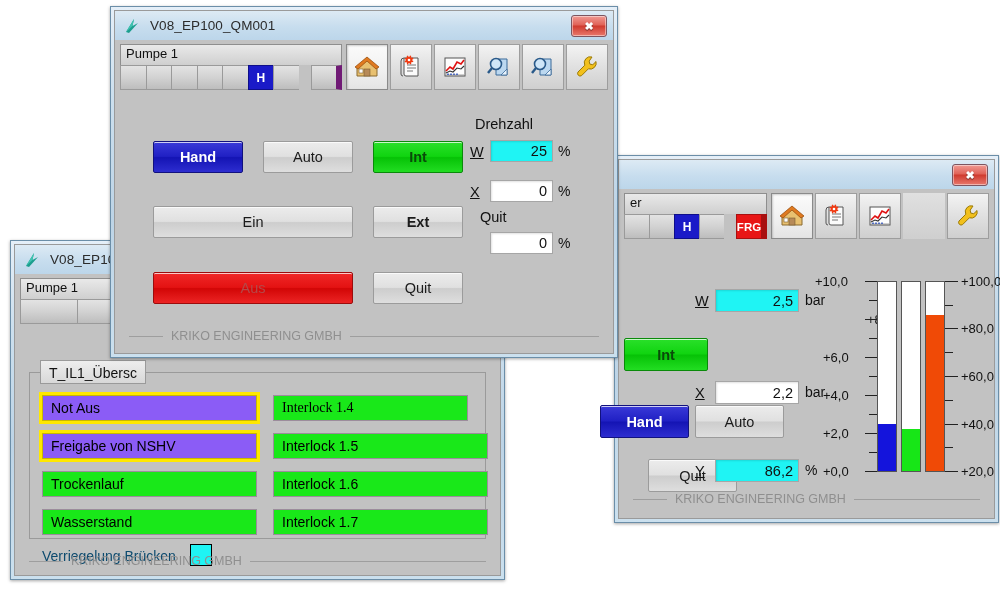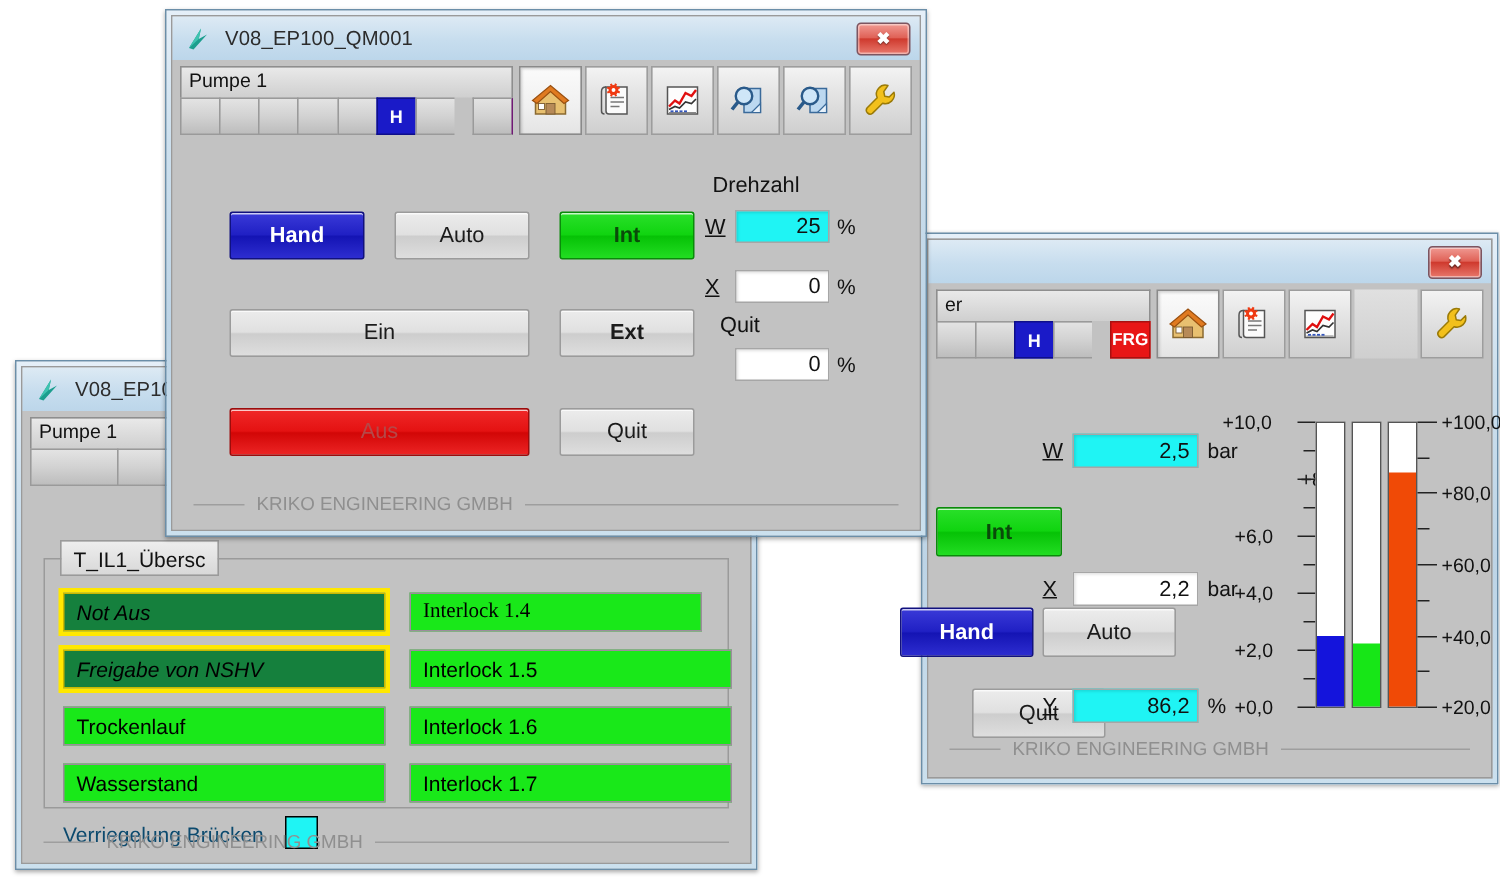--- a/index.html
+++ b/index.html
@@ -76,21 +76,21 @@
     white-space:nowrap;overflow:hidden;
   }
   .cellrow{display:flex;height:25px;}
   .cell{
     flex:1 1 0;min-width:0;
     border:1px solid #9a9a9a;border-right:none;
     background:linear-gradient(180deg,#e3e3e3 0%,#d2d2d2 50%,#bdbdbd 100%);
     display:flex;align-items:center;justify-content:center;
     font-size:12px;font-weight:bold;color:#111;
   }
-  .cell:last-child{border-right:1px solid #701a75;margin-left:12px;}
+  .cell:last-child{border-right:6px solid #701a75;margin-left:12px;}
   .cell.blue{background:#1a1ac8;color:#fff;border-color:#0e0e8a;}
   .cell.red{background:#e81616;color:#fff;border-color:#a81010;font-size:11.5px;}
 
   
   .toolbar{display:flex;gap:2px;margin-left:4px;flex:0 0 auto;}
   .tbtn{
     width:42px;height:46px;box-sizing:border-box;
     border:1px solid #9d9d9d;
     background:linear-gradient(180deg,#f3f3f3 0%,#e2e2e2 45%,#cfcfcf 100%);
     display:flex;align-items:center;justify-content:center;
@@ -168,21 +168,21 @@
     font-size:14px;color:#111;display:flex;align-items:center;
     white-space:nowrap;overflow:hidden;
   }
   .il{
     position:absolute;box-sizing:border-box;
     border:1px solid #9c8c9c;
     display:flex;align-items:center;padding-left:8px;
     font-size:14px;color:#000;cursor:pointer;
   }
   .il.green{background:#19e819;}
-  .il.red{background:#15803d;font-style:italic;}
+  .il.red{background:#8b5cf6;}
   .il.sel{outline:3px solid #ffe800;outline-offset:0px;border-color:#c9b800;}
   .ilLabel{position:absolute;font-size:14px;color:#0c4a6e;}
   .swatch{
     position:absolute;box-sizing:border-box;
     border:1px solid #000;background:#1ff4f4;cursor:pointer;
   }
 
   
   .gauge{position:absolute;}
   .gx{position:absolute;font-size:13px;color:#111;white-space:nowrap;}

